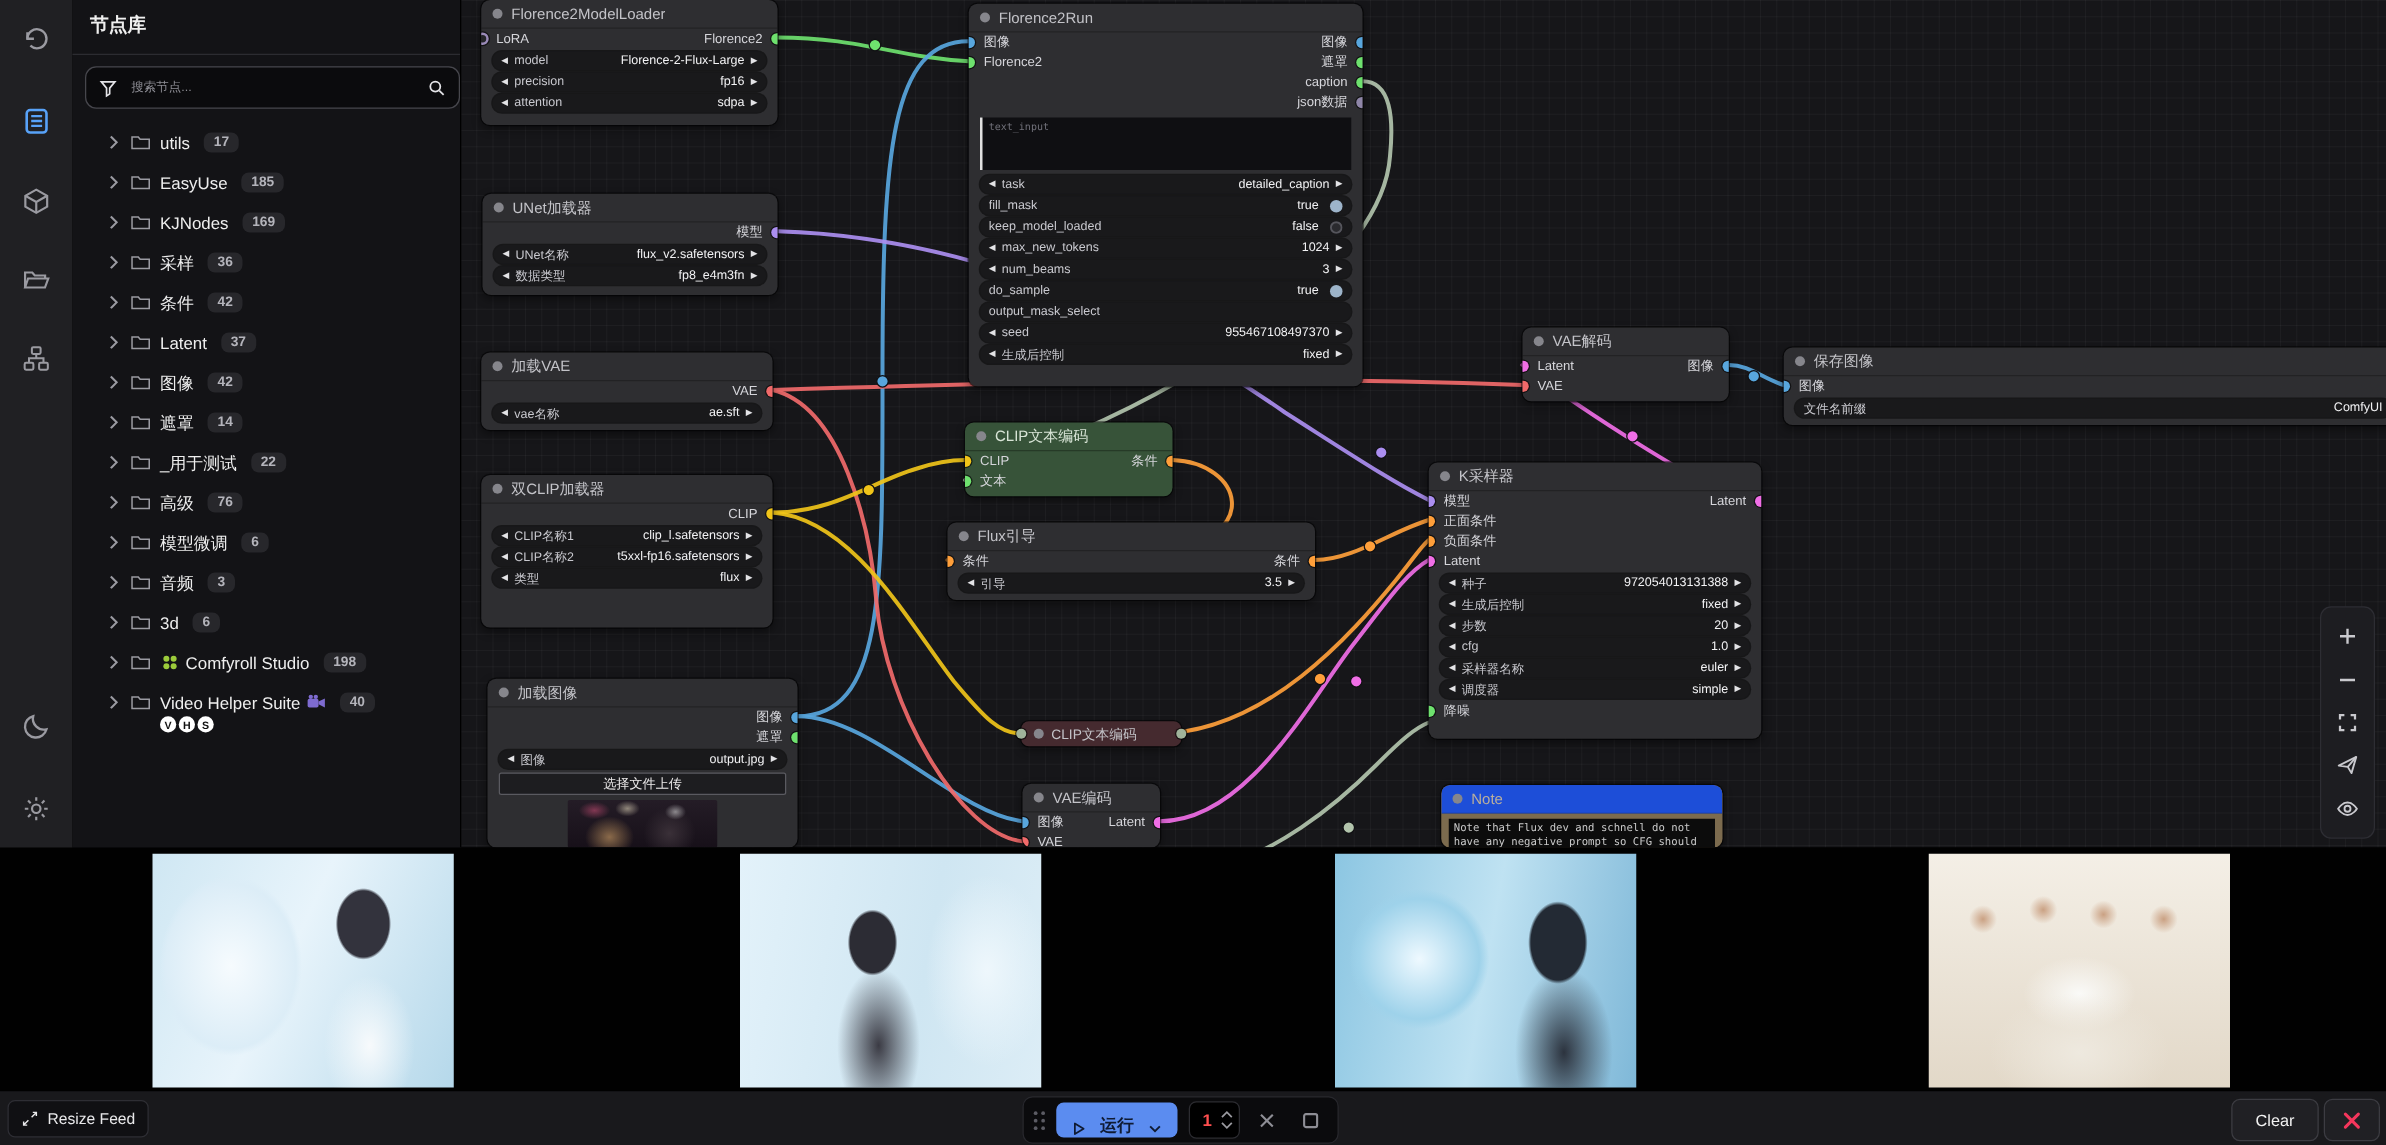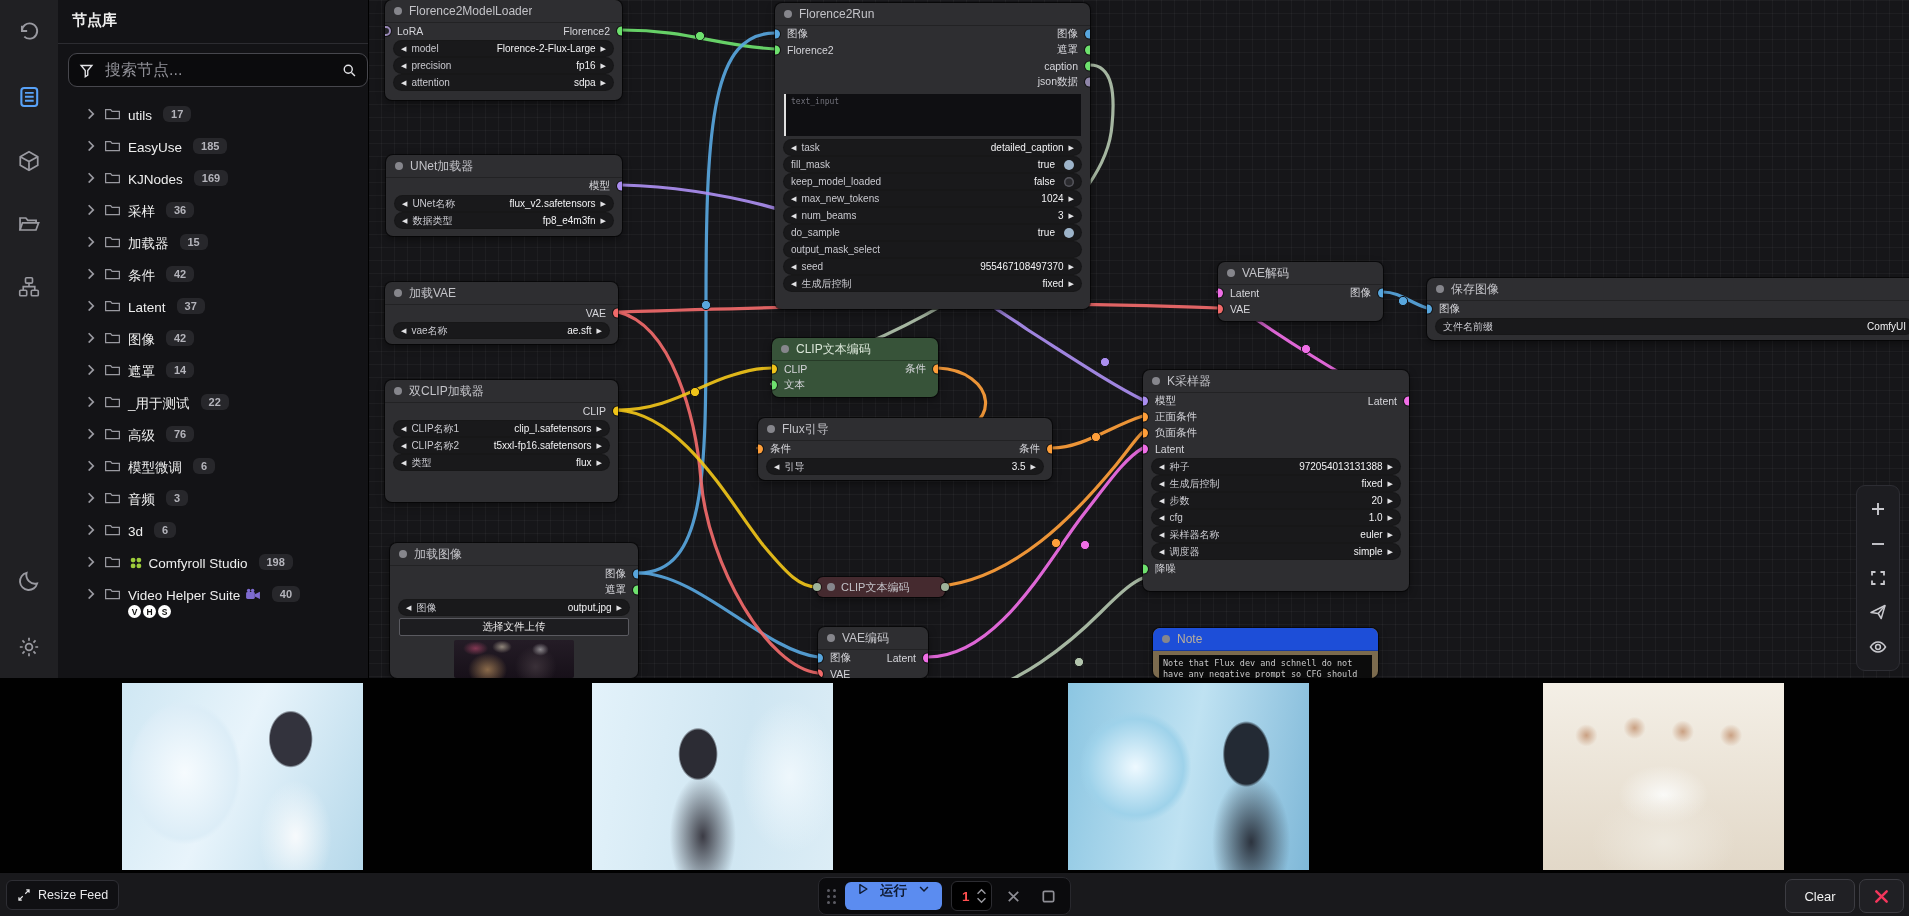--- a/index.html
+++ b/index.html
@@ -16,21 +16,21 @@
 
   
   #panel{position:absolute;left:58px;top:0;width:310px;height:678px;background:#131316;z-index:6;
          border-right:1px solid #000;}
   #panel-title{position:absolute;left:14px;top:11px;font-size:15px;font-weight:bold;color:#efefef;}
   #panel-divider{position:absolute;left:0;top:43px;width:100%;height:1px;background:#2c2c31;}
   #search-box{position:absolute;left:10px;top:53px;width:278px;height:32px;background:#0b0b0d;
               border:1px solid #47474d;border-radius:9px;display:flex;align-items:center;padding:0 10px;gap:9px;}
   #search-box .sicon{color:#e4e4e8;display:flex;}
   #search-box svg{width:15px;height:15px;}
-  #search-input{flex:1;background:transparent;border:none;outline:none;color:#ddd;font-size:16px;
+  #search-input{flex:1;background:transparent;border:none;outline:none;color:#ddd;font-size:10px;
                 font-family:inherit;}
   #search-input::placeholder{color:#8f8f96;}
   #tree{position:absolute;left:0;top:104px;width:100%;}
   .tree-row{display:flex;align-items:flex-start;height:30px;margin:2px 0 2px 26px;gap:7px;cursor:pointer;}
   .tree-row .chev{color:#9a9aa1;display:flex;}
   .tree-row .chev svg{width:13px;height:13px;}
   .tree-row .foldico{color:#9a9aa1;display:flex;}
   .tree-row .foldico svg{width:17px;height:17px;}
   .tree-label{font-size:13.5px;color:#eeeeee;}
   .tree-count{background:#27272b;color:#b4b4bb;font-size:11px;font-weight:bold;border-radius:6px;
@@ -134,21 +134,21 @@
   #bottombar{position:absolute;left:0;top:872px;width:1909px;height:44px;background:#19191c;z-index:6;
              border-top:1px solid #000;}
   #resize-chip{position:absolute;left:6px;top:7px;height:28px;background:#101013;border:1px solid #2e2e34;
                border-radius:6px;display:flex;align-items:center;gap:7px;padding:0 10px;color:#e8e8ea;
                font-size:12.5px;cursor:pointer;}
   #resize-chip svg{width:14px;height:14px;}
   #run-group{position:absolute;left:818px;top:4px;height:36px;background:#0b0b0d;border:1px solid #28282d;
              border-radius:8px;display:flex;align-items:center;padding:0 8px;gap:9px;}
   #drag-handle{display:grid;grid-template-columns:3px 3px;gap:3px;cursor:grab;}
   #drag-handle i{width:3px;height:3px;border-radius:50%;background:#5c5c64;}
-  #run-btn{height:28px;border-radius:6px;display:flex;align-items:flex-start;gap:10px;padding:0 11px;
+  #run-btn{height:28px;border-radius:6px;display:flex;align-items:flex-end;gap:10px;padding:0 11px;
            font-size:13.5px;font-weight:bold;color:#0f1b33;cursor:pointer;}
   #run-btn svg{width:14px;height:14px;}
   #batch-box{height:28px;background:#000;border:1px solid #2c2c31;border-radius:6px;display:flex;
              align-items:center;padding:0 4px 0 10px;gap:6px;}
   #batch-count{font-size:13.5px;font-weight:bold;}
   #batch-steppers{display:flex;flex-direction:column;gap:2px;color:#9a9aa0;}
   #batch-steppers svg{width:11px;height:7px;cursor:pointer;}
   .bar-ibtn{width:26px;height:26px;display:flex;align-items:center;justify-content:center;color:#8e8e95;cursor:pointer;}
   .bar-ibtn svg{width:17px;height:17px;}
   #clear-btn{position:absolute;right:54px;top:6px;width:68px;height:32px;background:#202024;
@@ -283,36 +283,20 @@
           </span>
           <span class="foldico">
             <svg viewBox="0 0 21 21">
               <path d="M2 4.5h6.2l1.8 2.2H19v9H2z" fill="none" stroke="currentColor" stroke-width="1.5"></path>
             </svg>
           </span>
           <span class="tree-col">
             <span><span class="tree-label">采样</span></span>
           </span>
           <span class="tree-count">36</span>
-        </div>
-        <div class="tree-row">
-          <span class="chev">
-            <svg viewBox="0 0 14 14">
-              <path d="M5 3.5l5 5-5 5" fill="none" stroke="currentColor" stroke-width="1.8"></path>
-            </svg>
-          </span>
-          <span class="foldico">
-            <svg viewBox="0 0 21 21">
-              <path d="M2 4.5h6.2l1.8 2.2H19v9H2z" fill="none" stroke="currentColor" stroke-width="1.5"></path>
-            </svg>
-          </span>
-          <span class="tree-col">
-            <span><span class="tree-label">加载器</span></span>
-          </span>
-          <span class="tree-count">15</span>
         </div>
         <div class="tree-row">
           <span class="chev">
             <svg viewBox="0 0 14 14">
               <path d="M5 3.5l5 5-5 5" fill="none" stroke="currentColor" stroke-width="1.8"></path>
             </svg>
           </span>
           <span class="foldico">
             <svg viewBox="0 0 21 21">
               <path d="M2 4.5h6.2l1.8 2.2H19v9H2z" fill="none" stroke="currentColor" stroke-width="1.5"></path>

